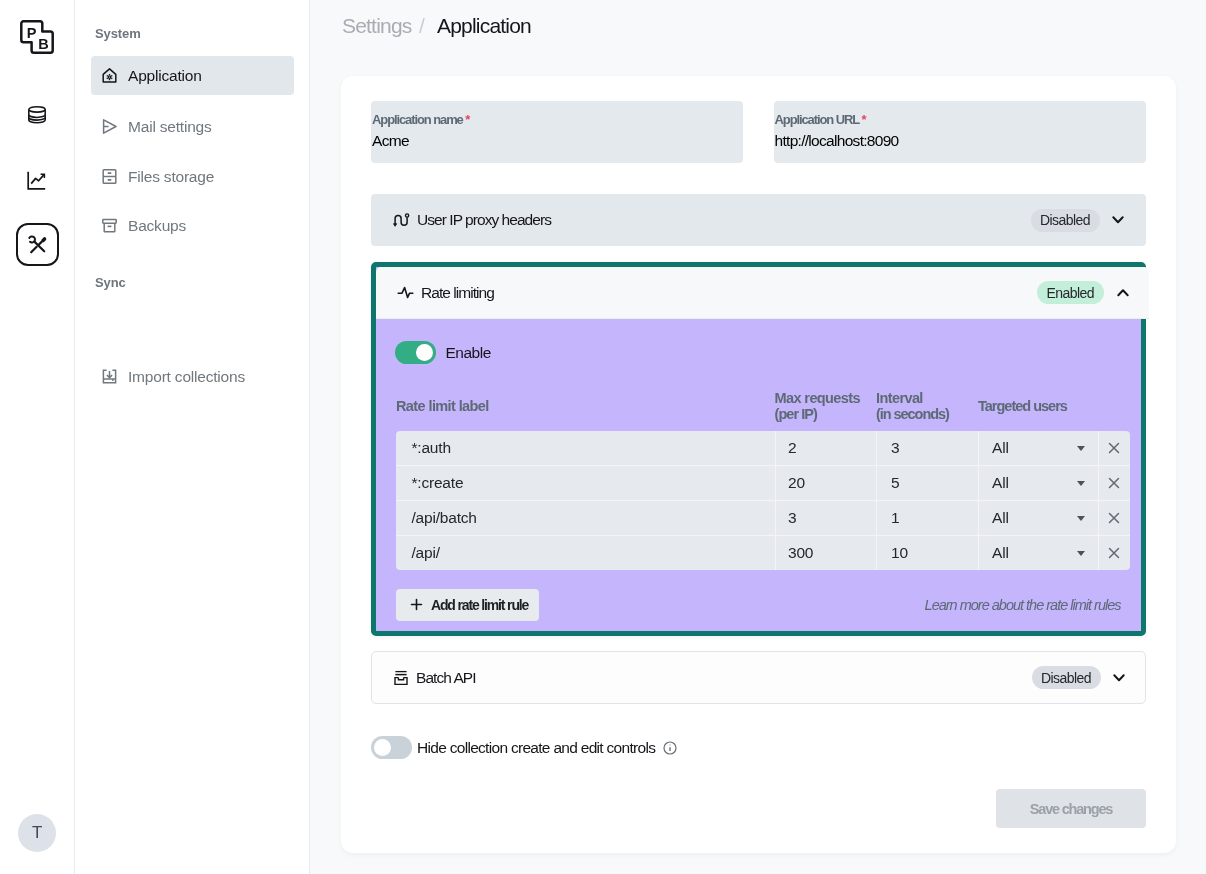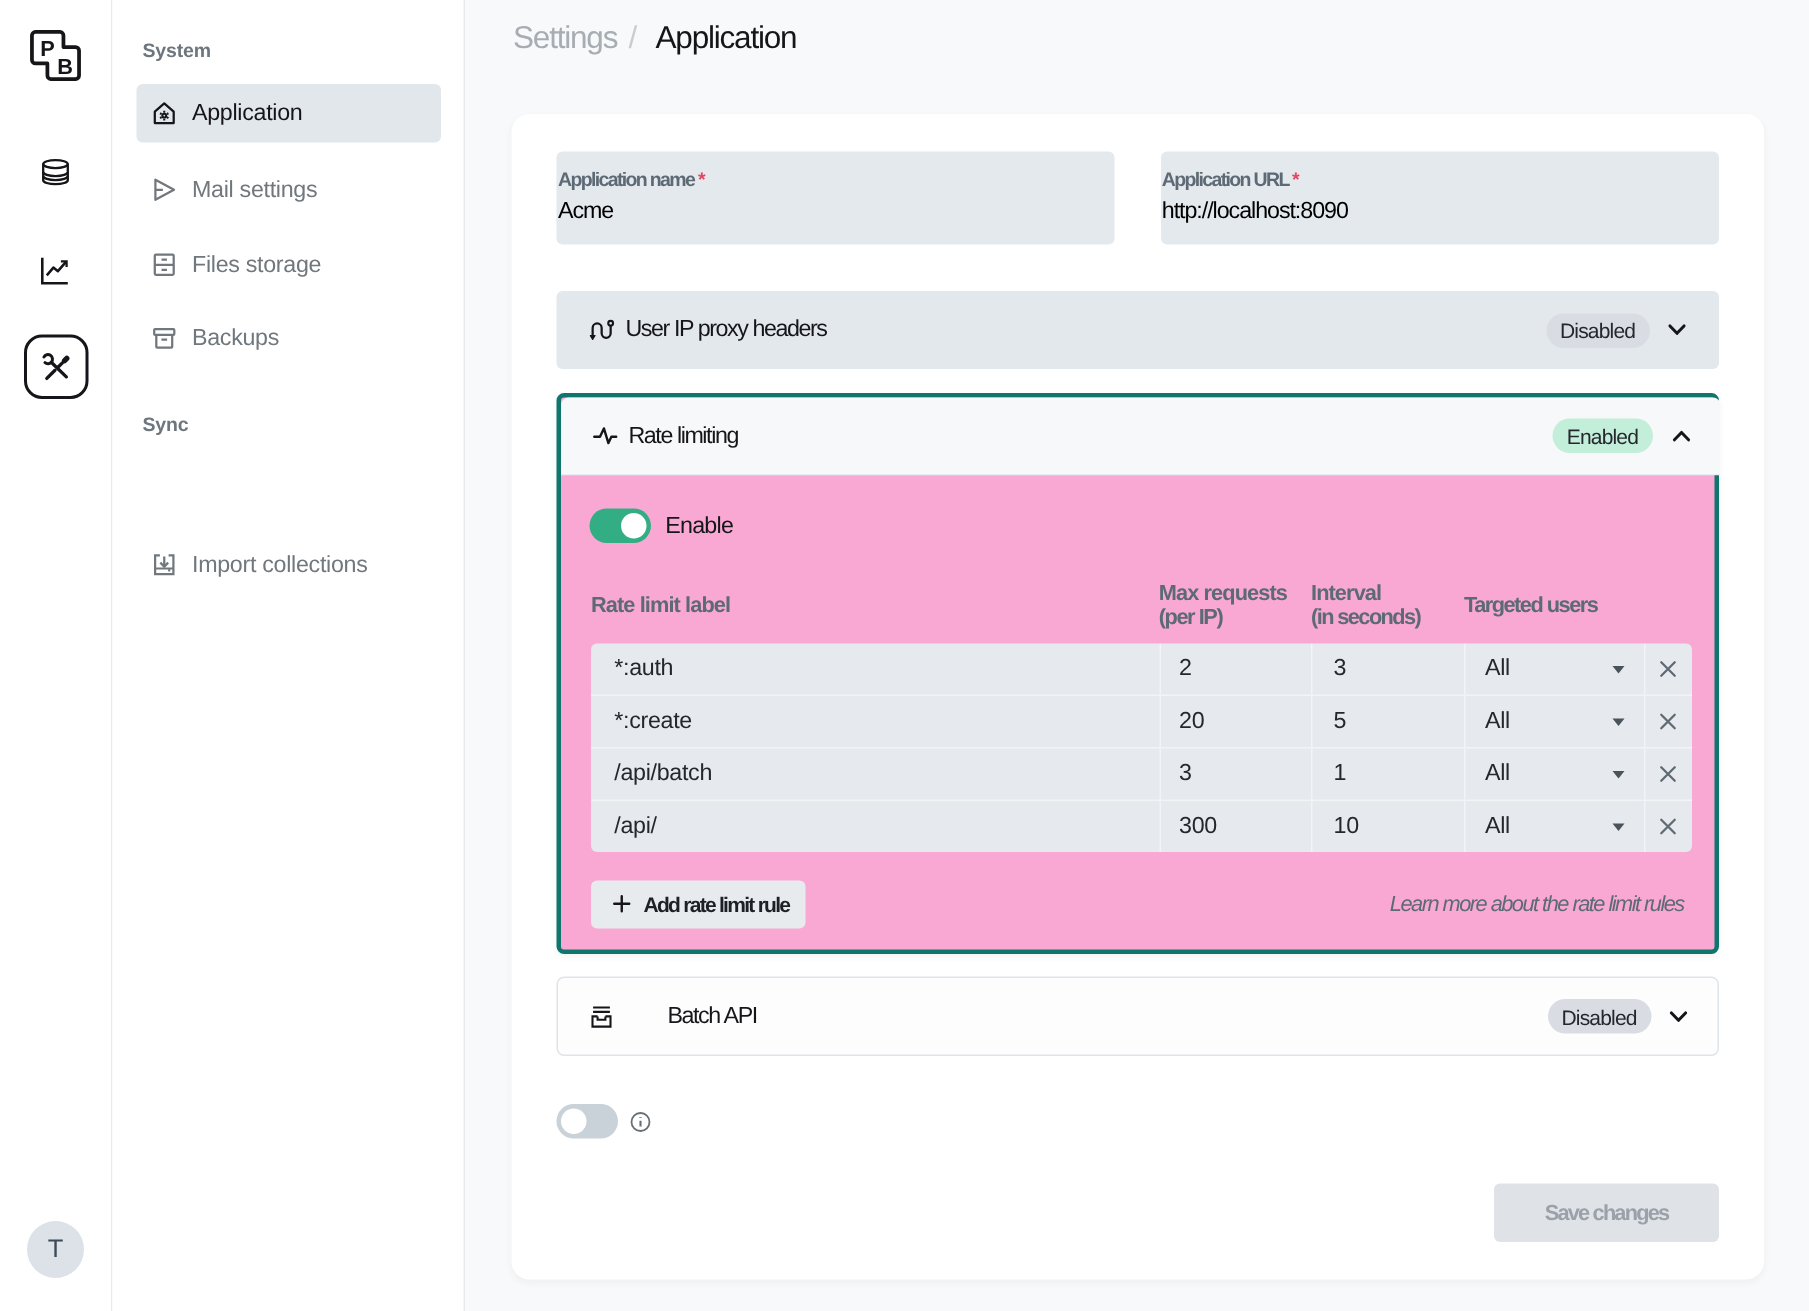--- a/index.html
+++ b/index.html
@@ -153,21 +153,21 @@
         <path d="M0.5 11.7 L2.1 14.3 L3.7 11.7 Z" fill="#16161a" stroke-width="0.8" stroke-linejoin="round"></path>
       </svg>
     </span>
   <span class="ttl">User IP proxy headers</span>
   <div class="pill gray">Disabled</div>
   <div class="chev" id="chev1"><svg width="18" height="18" viewBox="0 0 18 18" fill="none" stroke="#16161a" stroke-width="2" stroke-linecap="round" stroke-linejoin="round">
         <path d="M4.3 6.3 L9 11.2 L13.7 6.3"></path>
       </svg></div>
 </div>
 
-<div class="abs" style="left:371px;top:262px;width:775px;height:374px;background:#f9a8d4;border:3px solid #0f766e;border-radius:5px;box-shadow:0 2px 4px rgba(44,62,80,0.06);">
+<div class="abs" style="left:371px;top:262px;width:775px;height:374px;background:#c4b5fd;border:5px solid #0f766e;border-radius:5px;box-shadow:0 2px 4px rgba(44,62,80,0.06);">
   <div class="acc" style="left:0;top:0;height:52px;width:773px;background:#f7f8fa;border-bottom:1px solid #e9edf0;border-radius:5px 5px 0 0;padding-left:21px;">
     <span id="icon-pulse">
         <svg width="17" height="17" viewBox="0 0 17 17" fill="none" stroke="#16161a" stroke-width="1.6" style="display:block;">
           <path d="M1.2 9.2 H5 L7.6 3.6 L10.6 13.4 L12.6 9.2 H15.8" stroke-linejoin="round" stroke-linecap="round"></path>
         </svg>
       </span>
     <span class="ttl">Rate limiting</span>
     <div class="pill green" style="left:661px;">Enabled</div>
     <div class="chev" id="chev2"><svg width="18" height="18" viewBox="0 0 18 18" fill="none" stroke="#16161a" stroke-width="2" stroke-linecap="round" stroke-linejoin="round">
           <path d="M4.3 11.2 L9 6.3 L13.7 11.2"></path>
@@ -233,40 +233,41 @@
       <span id="icon-plus">
         <svg width="13" height="13" viewBox="0 0 13 13" stroke="#16161a" stroke-width="1.6" stroke-linecap="round" style="display:block;">
           <path d="M6.5 1.5 V11.5 M1.5 6.5 H11.5"></path>
         </svg>
       </span>
       <span style="margin-left:8px;">Add rate limit rule</span>
     </div>
   <div class="learn">Learn more about the rate limit rules</div>
 </div>
 
-<div class="acc" style="top:651px;height:53px;background:#fdfdfe;border:1px solid #dfe4e9;border-radius:5px;padding-left:21px;gap:29px;">
+<div class="acc" style="top:651px;height:53px;background:#fdfdfe;border:1px solid #dfe4e9;border-radius:5px;padding-left:21px;">
   <span id="icon-batch">
       <svg width="16" height="16" viewBox="0 0 16 16" fill="none" stroke="#16161a" stroke-width="1.4" style="display:block;">
         <path d="M2.4 1.6 H13.6" stroke-width="1.3"></path>
         <path d="M2.4 4.6 H13.6" stroke-width="1.5"></path>
         <path d="M5.4 7.6 H2 V14.4 H14 V7.6 H10.6"></path>
         <path d="M5.4 7.6 V9.8 H10.6 V7.6"></path>
       </svg>
     </span>
   <span class="ttl">Batch API</span>
   <div class="pill gray">Disabled</div>
   <div class="chev" id="chev3"><svg width="18" height="18" viewBox="0 0 18 18" fill="none" stroke="#16161a" stroke-width="2" stroke-linecap="round" stroke-linejoin="round">
         <path d="M4.3 6.3 L9 11.2 L13.7 6.3"></path>
       </svg></div>
 </div>
 
 <div class="abs" style="left:371px;top:736px;display:flex;align-items:center;">
   <div class="tgl off">
       <div class="knob"></div>
     </div>
+  <span style="margin-left:5px;font-size:15.5px;letter-spacing:-0.7px;">Hide collection create and edit controls</span>
   <span id="icon-info" style="margin-left:8px;">
       <svg width="14" height="14" viewBox="0 0 14 14" fill="none" stroke="#666f75" stroke-width="1.2" style="display:block;">
         <circle cx="7" cy="7" r="6"></circle>
         <path d="M7 6.2 V10" stroke-width="1.4"></path>
         <path d="M7 3.8 V4.3" stroke-width="1.6"></path>
       </svg>
     </span>
 </div>
 <div class="savebtn">Save changes</div>
 

